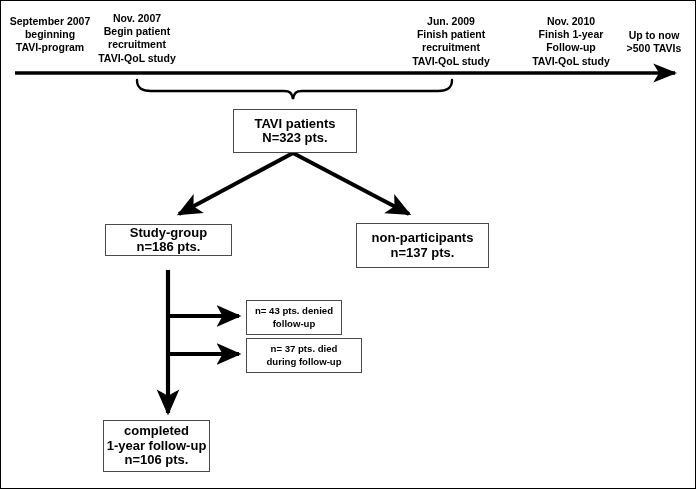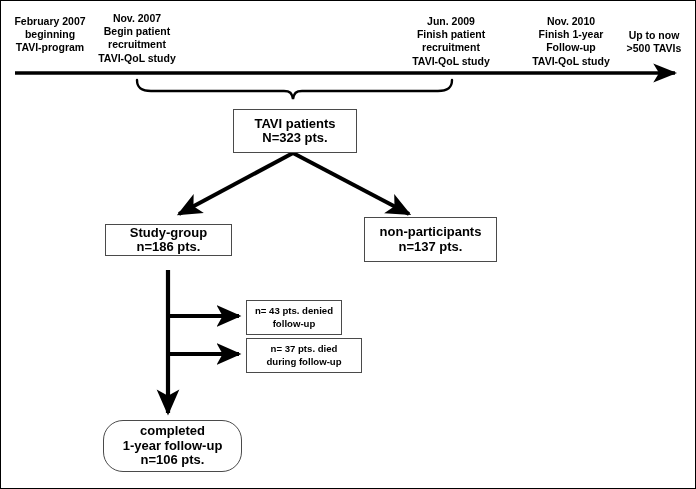--- a/index.html
+++ b/index.html
@@ -77,21 +77,21 @@
 
     <line x1="292" y1="152" x2="178" y2="213" stroke="#000000" stroke-width="4" marker-end="url(#arrowhead)"></line>
     <line x1="292" y1="152" x2="408" y2="213" stroke="#000000" stroke-width="4" marker-end="url(#arrowhead)"></line>
 
     <line x1="167" y1="269" x2="167" y2="412" stroke="#000000" stroke-width="4.2" marker-end="url(#arrowhead)"></line>
 
     <line x1="167" y1="315" x2="238" y2="315" stroke="#000000" stroke-width="4" marker-end="url(#arrowhead)"></line>
     <line x1="167" y1="353" x2="238" y2="353" stroke="#000000" stroke-width="4" marker-end="url(#arrowhead)"></line>
   </svg>
 
-  <div class="tl-label" style="left:4px; top:14px; width:90px;">February 2007
+  <div class="tl-label" style="left:4px; top:14px; width:90px;">September 2007
 beginning
 TAVI-program</div>
   <div class="tl-label" style="left:88px; top:11px; width:96px;">Nov. 2007
 Begin patient
 recruitment
 TAVI-QoL study</div>
   <div class="tl-label" style="left:400px; top:14px; width:100px;">Jun. 2009
 Finish patient
 recruitment
 TAVI-QoL study</div>
@@ -101,26 +101,26 @@
 TAVI-QoL study</div>
   <div class="tl-label" style="left:608px; top:28px; width:90px;">Up to now
 &gt;500 TAVIs</div>
 
   <div class="node-box" style="left:232px; top:108px; width:124px; height:44px;">TAVI patients
 N=323 pts.</div>
 
   <div class="node-box" style="left:104px; top:223px; width:127px; height:32px;">Study-group
 n=186 pts.</div>
 
-  <div class="node-box" style="left:355px; top:216px; width:133px; height:45px;margin-left:8px;">non-participants
+  <div class="node-box" style="left:355px; top:222px; width:133px; height:45px;">non-participants
 n=137 pts.</div>
 
   <div class="node-box small-box" style="left:245px; top:299px; width:96px; height:35px;">n= 43 pts. denied
 follow-up</div>
 
   <div class="node-box small-box" style="left:245px; top:337px; width:116px; height:35px;">n= 37 pts. died
 during follow-up</div>
 
-  <div class="node-box" style="left:102px; top:419px; width:139px; height:52px;border-radius:20px;">completed
+  <div class="node-box" style="left:102px; top:419px; width:107px; height:52px;">completed
 1-year follow-up
 n=106 pts.</div>
 
 </div>
 
 </body></html>

